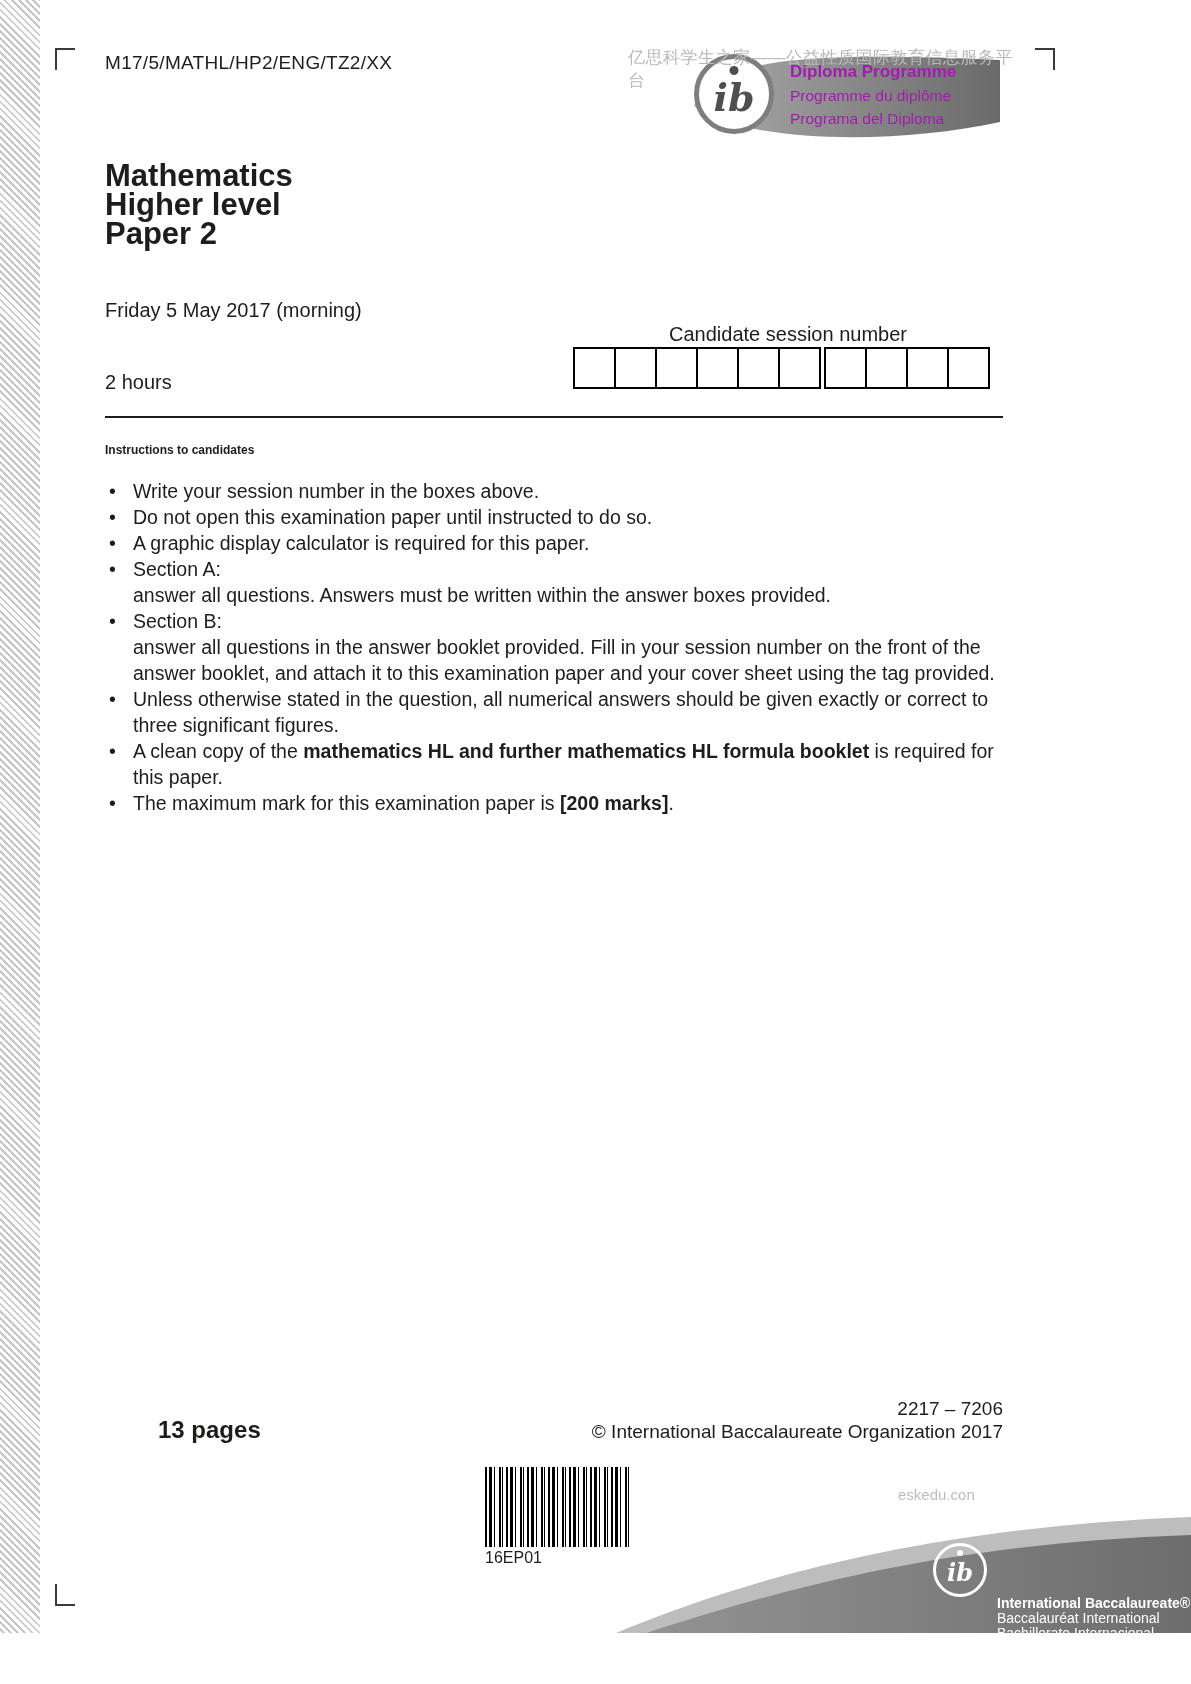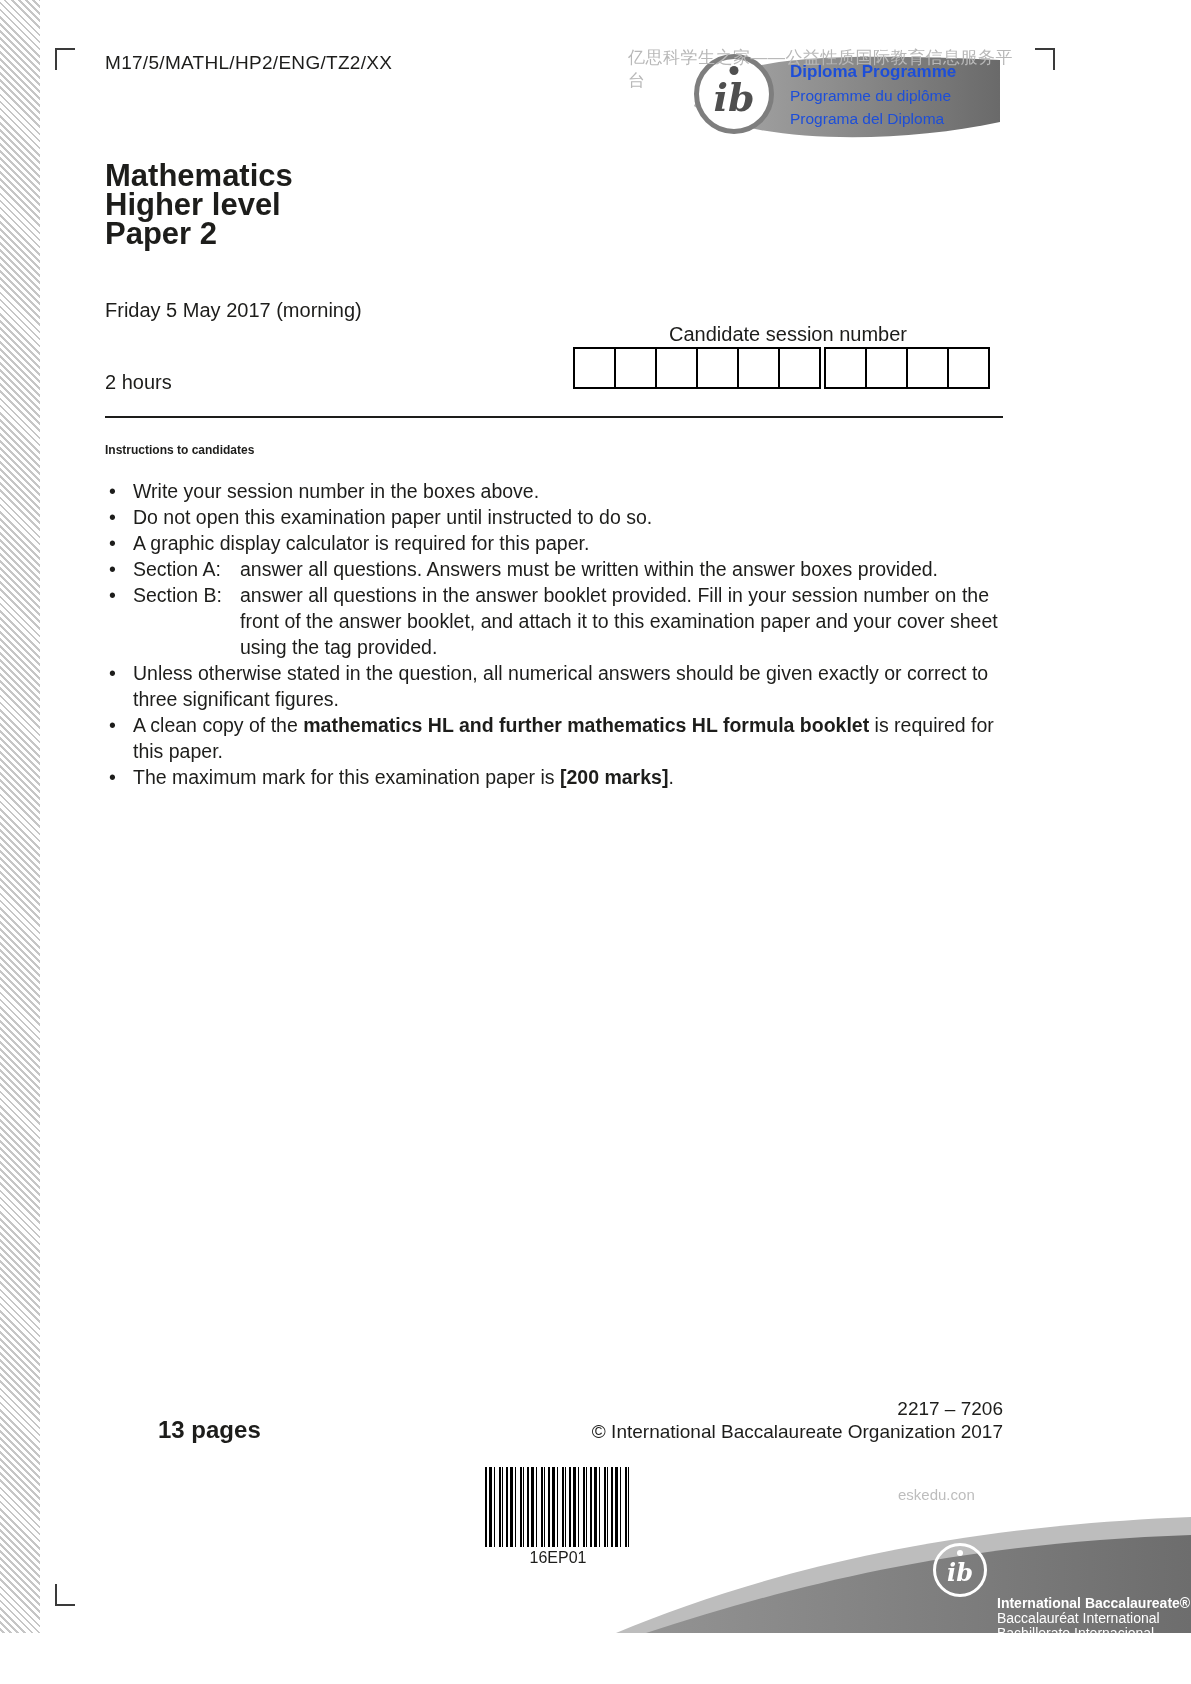--- a/index.html
+++ b/index.html
@@ -28,21 +28,21 @@
   
   .ib-header { position:absolute; left:688px; top:48px; width:312px; height:96px; z-index:2; }
   .ib-header svg { position:absolute; left:0; top:0; }
   .ib-circle {
     position:absolute; left:6px; top:6px; width:80px; height:80px;
     background:#ffffff; border:5px solid #7e7e7e; border-radius:50%;
     display:flex; align-items:center; justify-content:center;
   }
   .ib-glyph { font-family:"DejaVu Serif", serif; font-style:italic; font-weight:bold; font-size:38px; color:#4f4f4f; line-height:1; margin-top:8px; }
   .ib-dot { position:absolute; top:7px; left:50%; transform:translateX(-50%); width:9px; height:9px; border-radius:50%; background:#4f4f4f; }
-  .ib-header-text { position:absolute; left:102px; top:14px; color:#1d4ed8; }
+  .ib-header-text { position:absolute; left:102px; top:14px; color:#a21caf; }
   .ib-header-text .l1 { font-weight:bold; font-size:17px; margin-bottom:5px; }
   .ib-header-text .l2, .ib-header-text .l3 { font-size:15.5px; margin-bottom:5px; }
 
   .watermark-top {
     position:absolute; left:628px; top:46px; width:390px; z-index:3;
     color:#b8b8b8; font-size:17px; letter-spacing:.5px;
   }
 
   .title-block { position:absolute; left:105px; top:161px; font-size:31px; font-weight:bold; line-height:29px; }
 
@@ -56,31 +56,31 @@
   .session-box.divided { margin-left:3px; }
 
   .rule { position:absolute; left:105px; top:416px; width:898px; height:2px; background:#1d1d1b; }
 
   .instructions-heading { position:absolute; left:105px; top:443px; font-size:12px; font-weight:bold; }
 
   .instructions-list { position:absolute; left:105px; top:478px; width:907px; list-style:none; }
   .instructions-list li { display:flex; font-size:19.5px; line-height:26px; }
   .bullet { width:28px; flex:none; padding-left:4px; }
   .item-content { flex:1; }
-  .item-content.with-label { display:flex; }
+  .item-content.with-label { display:flex;flex-direction:column; }
   .item-label { width:107px; flex:none; }
   .item-text { flex:1; }
   .b { font-weight:bold; }
 
   
   .footer-pages { position:absolute; left:158px; top:1416px; font-size:24px;font-weight:bold; }
   .footer-code { position:absolute; right:188px; top:1398px; font-size:19px; }
   .footer-copyright { position:absolute; right:188px; top:1421px; font-size:19px; }
 
-  .barcode-block { position:absolute; left:485px; top:1467px; width:146px; text-align:center; }
+  .barcode-block { position:absolute; left:485px; top:1467px; width:146px; }
   .barcode-bars {
     height:80px; width:146px; background-color:#fff;
     background-image:repeating-linear-gradient(90deg,
       #000 0 2px, #fff 2px 4px, #000 4px 7px, #fff 7px 9px,
       #000 9px 10px, #fff 10px 14px, #000 14px 16px, #fff 16px 17px,
       #000 17px 18px, #fff 18px 21px);
   }
   .barcode-label { font-size:16px; margin-top:2px; }
 
   .watermark-bottom { position:absolute; left:898px; top:1486px; color:#bdbdbd; font-size:15px; z-index:4; }

